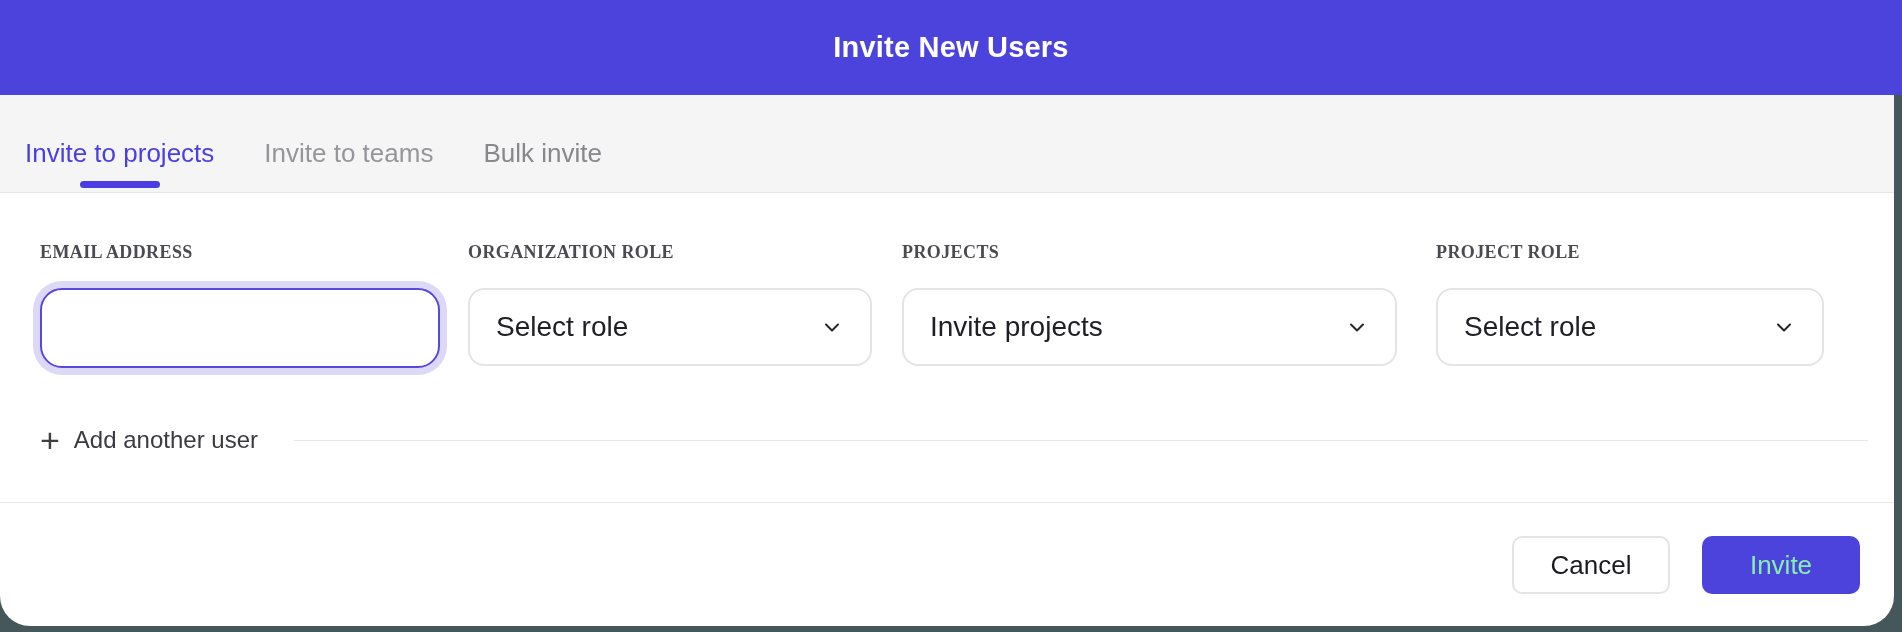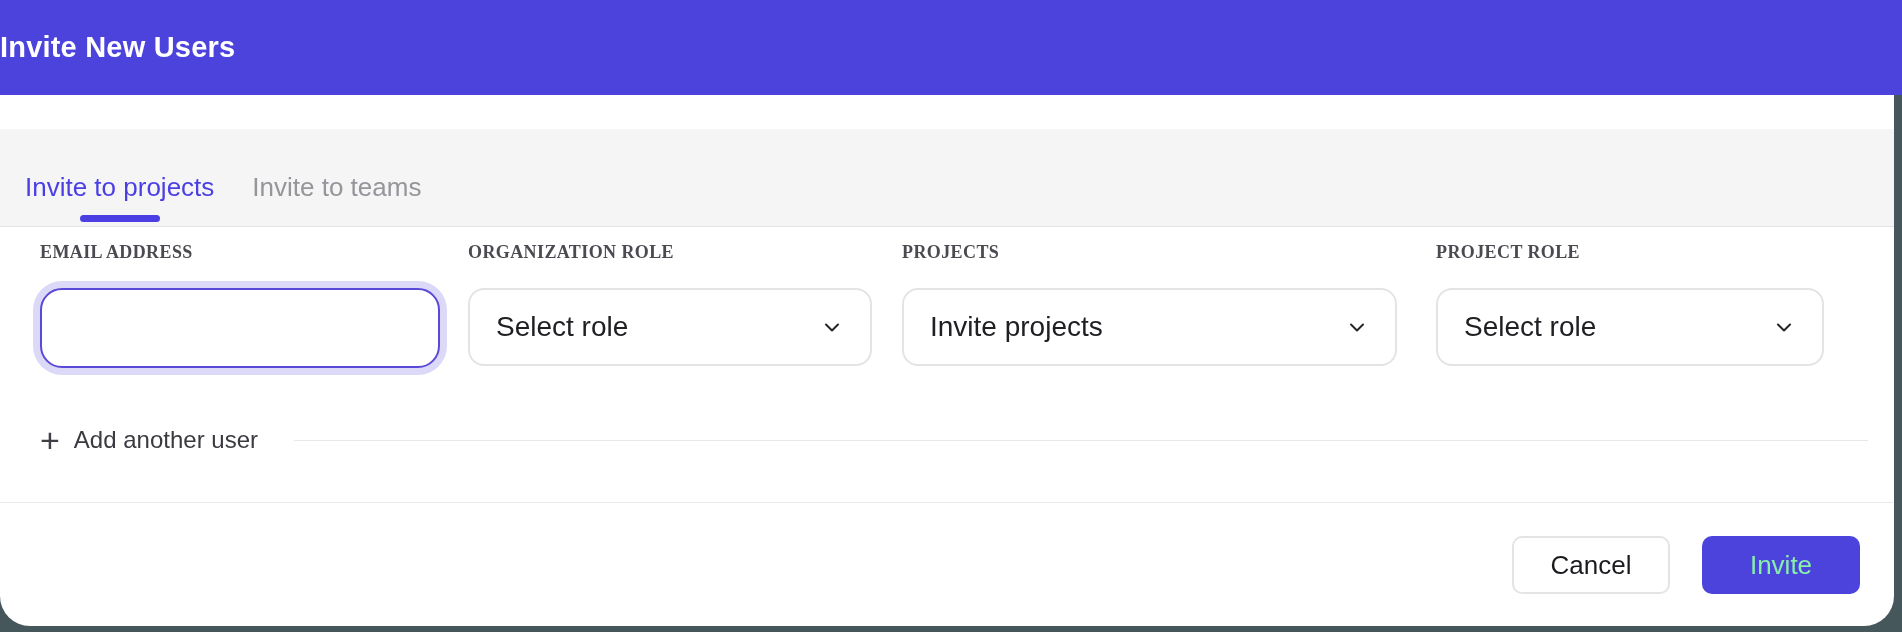--- a/index.html
+++ b/index.html
@@ -19,39 +19,39 @@
   html,body{width:1902px;height:632px;overflow:hidden;}
   body{
     font-family:"Liberation Sans", sans-serif;
     background:var(--backdrop-edge);
     position:relative;
   }
   
   .modal-header{
     position:absolute;top:0;left:0;width:1902px;height:95px;
     background:var(--header-bg);
-    display:flex;align-items:center;justify-content:flex-start;
+    display:flex;align-items:center;justify-content:center;
     z-index:2;
   }
   .modal-header h1{
     color:#ffffff;font-size:29px;font-weight:700;letter-spacing:.2px;
   }
   
   .modal-content{
     position:absolute;top:95px;left:0;width:1894px;height:531px;
     background:#ffffff;
     border-radius:0 0 30px 30px;
     overflow:hidden;
   }
   
   .tabbar{
     height:98px;background:var(--tabbar-bg);
     border-bottom:1px solid #e4e4e7;
     display:flex;align-items:flex-end;
-    padding:20px 0 0 25px;gap:38px;margin-top:34px;
+    padding:20px 0 0 25px;gap:50px;
   }
   .tab{
     position:relative;height:100%;display:flex;align-items:center;
     font-size:26px;cursor:pointer;background:none;border:none;
     font-family:inherit;
   }
   .tab .tab-label{color:var(--inactive-tab);}
   .tab.tab-3 .tab-label{color:var(--inactive-tab-2);}
   .tab.active .tab-label{color:var(--active-tab);}
   .tab-indicator{
@@ -141,20 +141,23 @@
 <div class="modal-content">
 
   <nav class="tabbar">
     <button class="tab active tab-1">
       <span class="tab-label">Invite to projects</span>
       <span class="tab-indicator"></span>
     </button>
     <button class="tab tab-2">
       <span class="tab-label">Invite to teams</span>
     </button>
+    <button class="tab tab-3">
+      <span class="tab-label">Bulk invite</span>
+    </button>
   </nav>
 
   <div class="form-row">
 
     <div class="field field-email">
       <label>EMAIL ADDRESS</label>
       <input class="email-input" type="text" value="" style="">
     </div>
 
     <div class="field field-orgrole">

